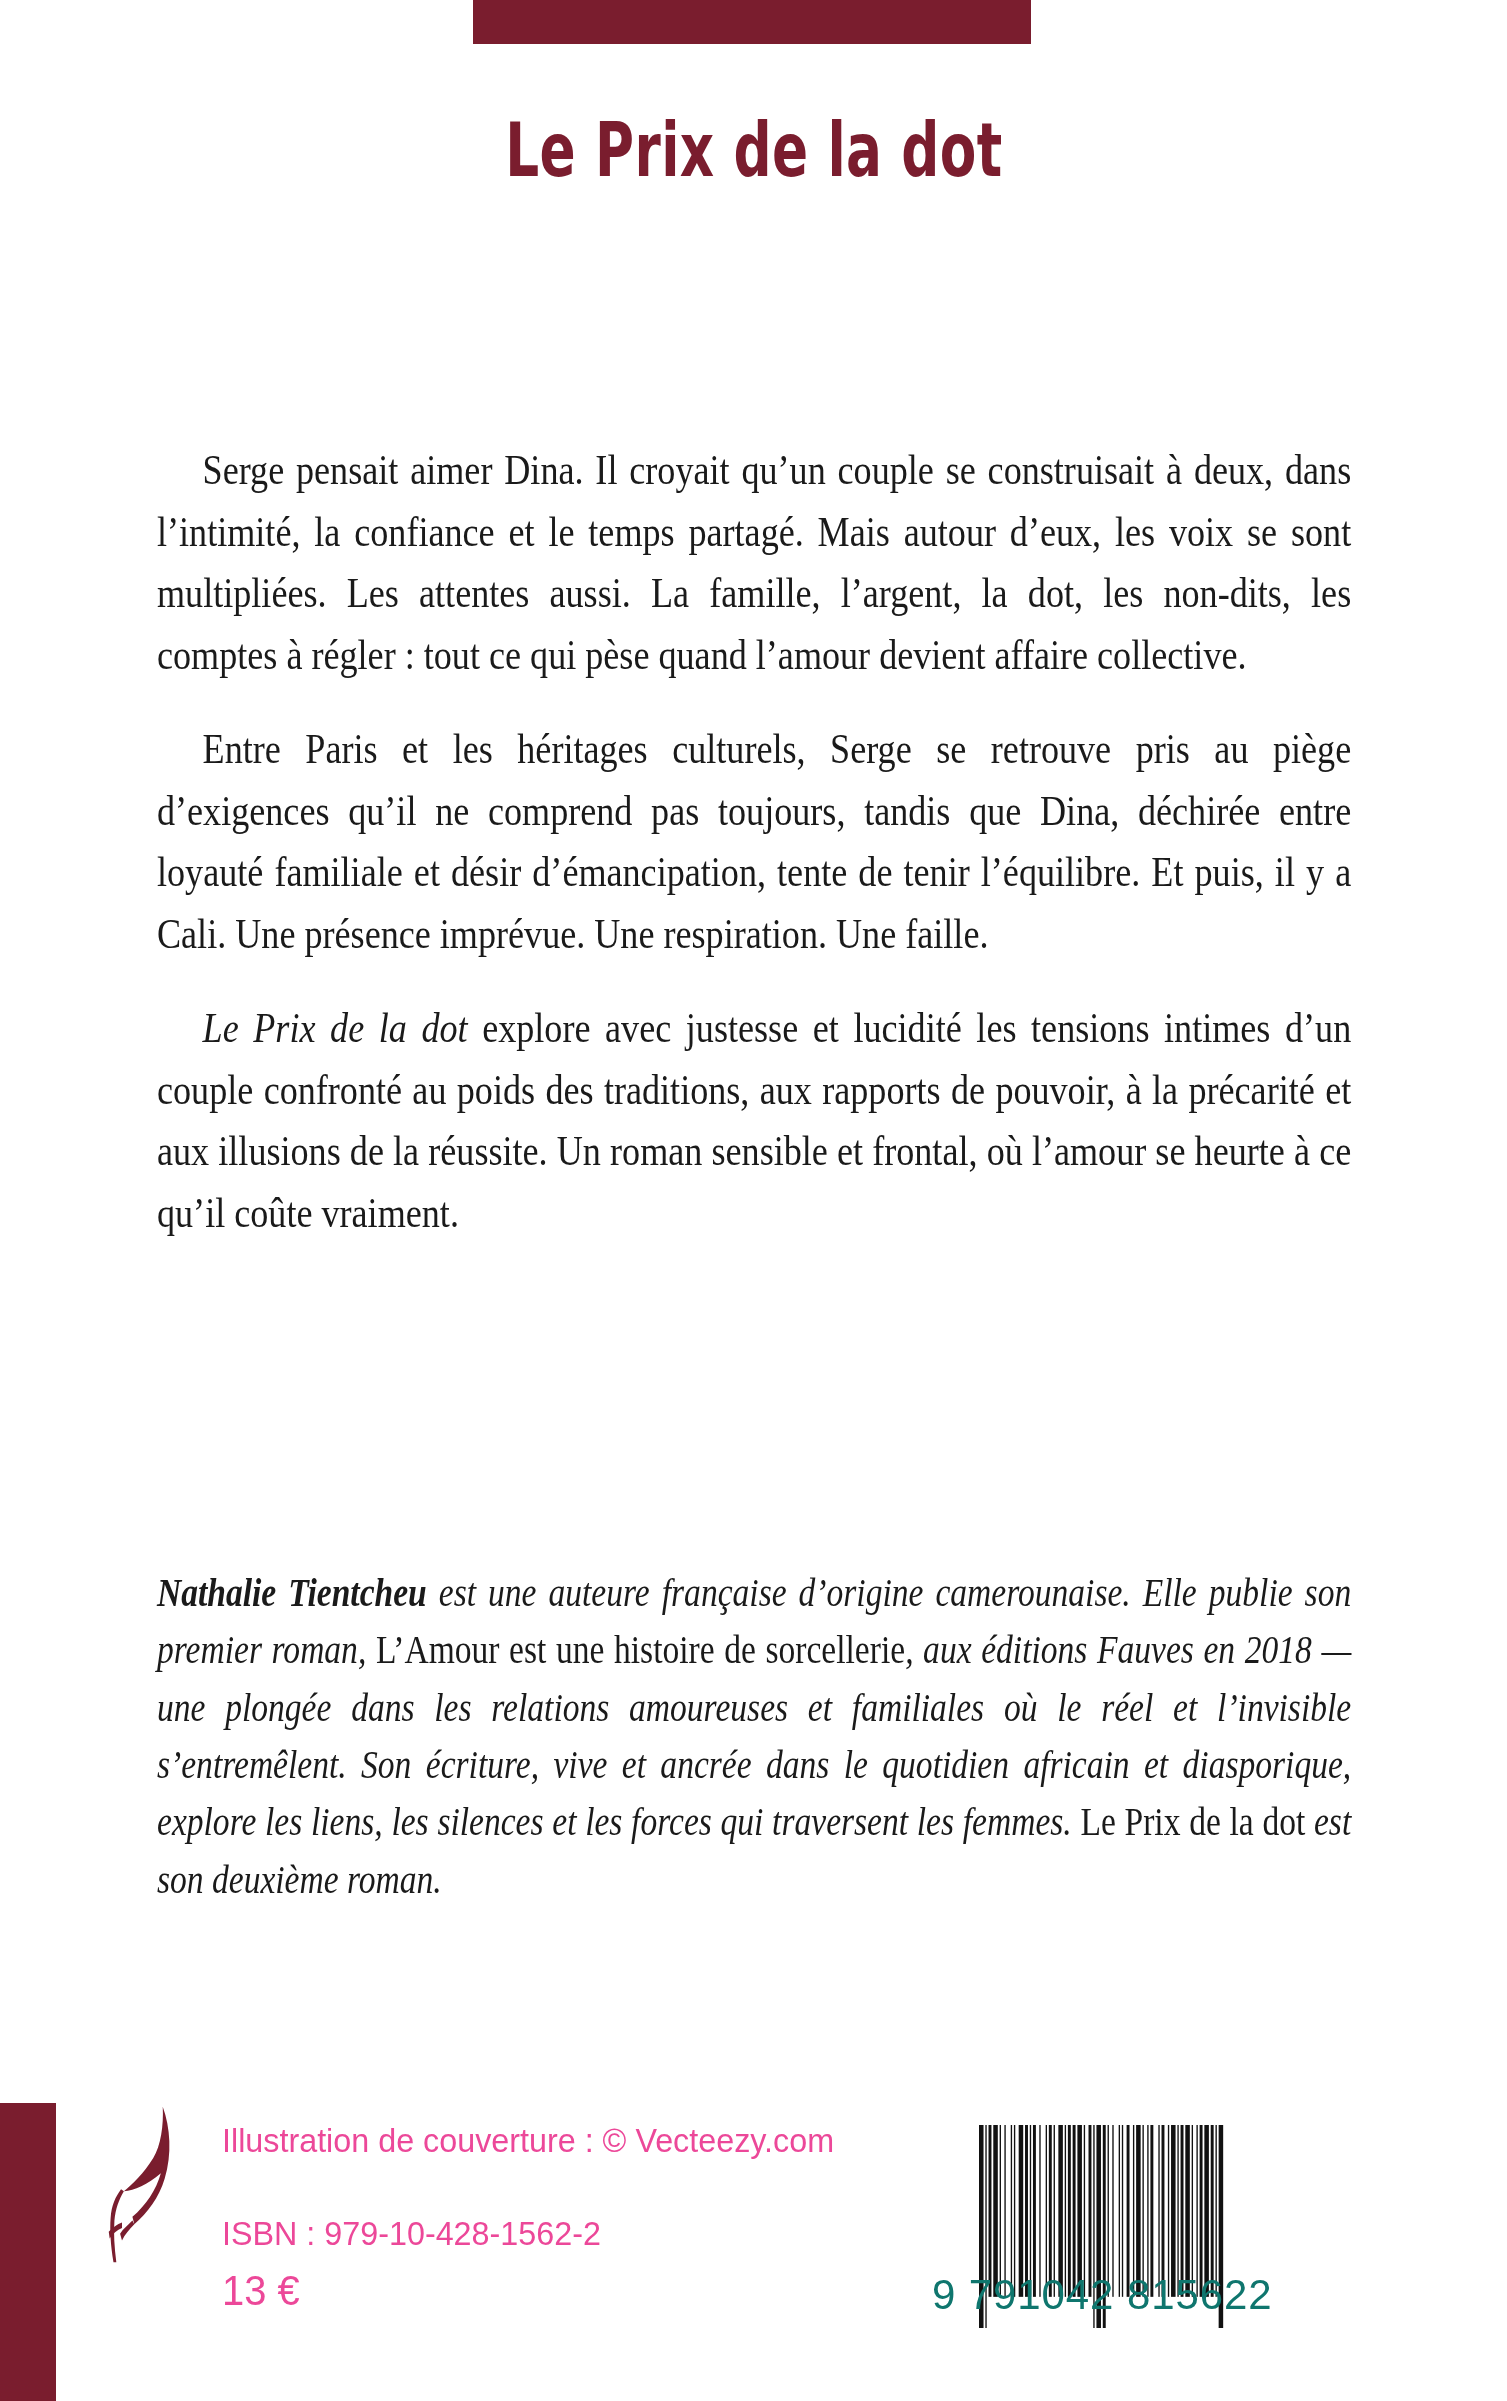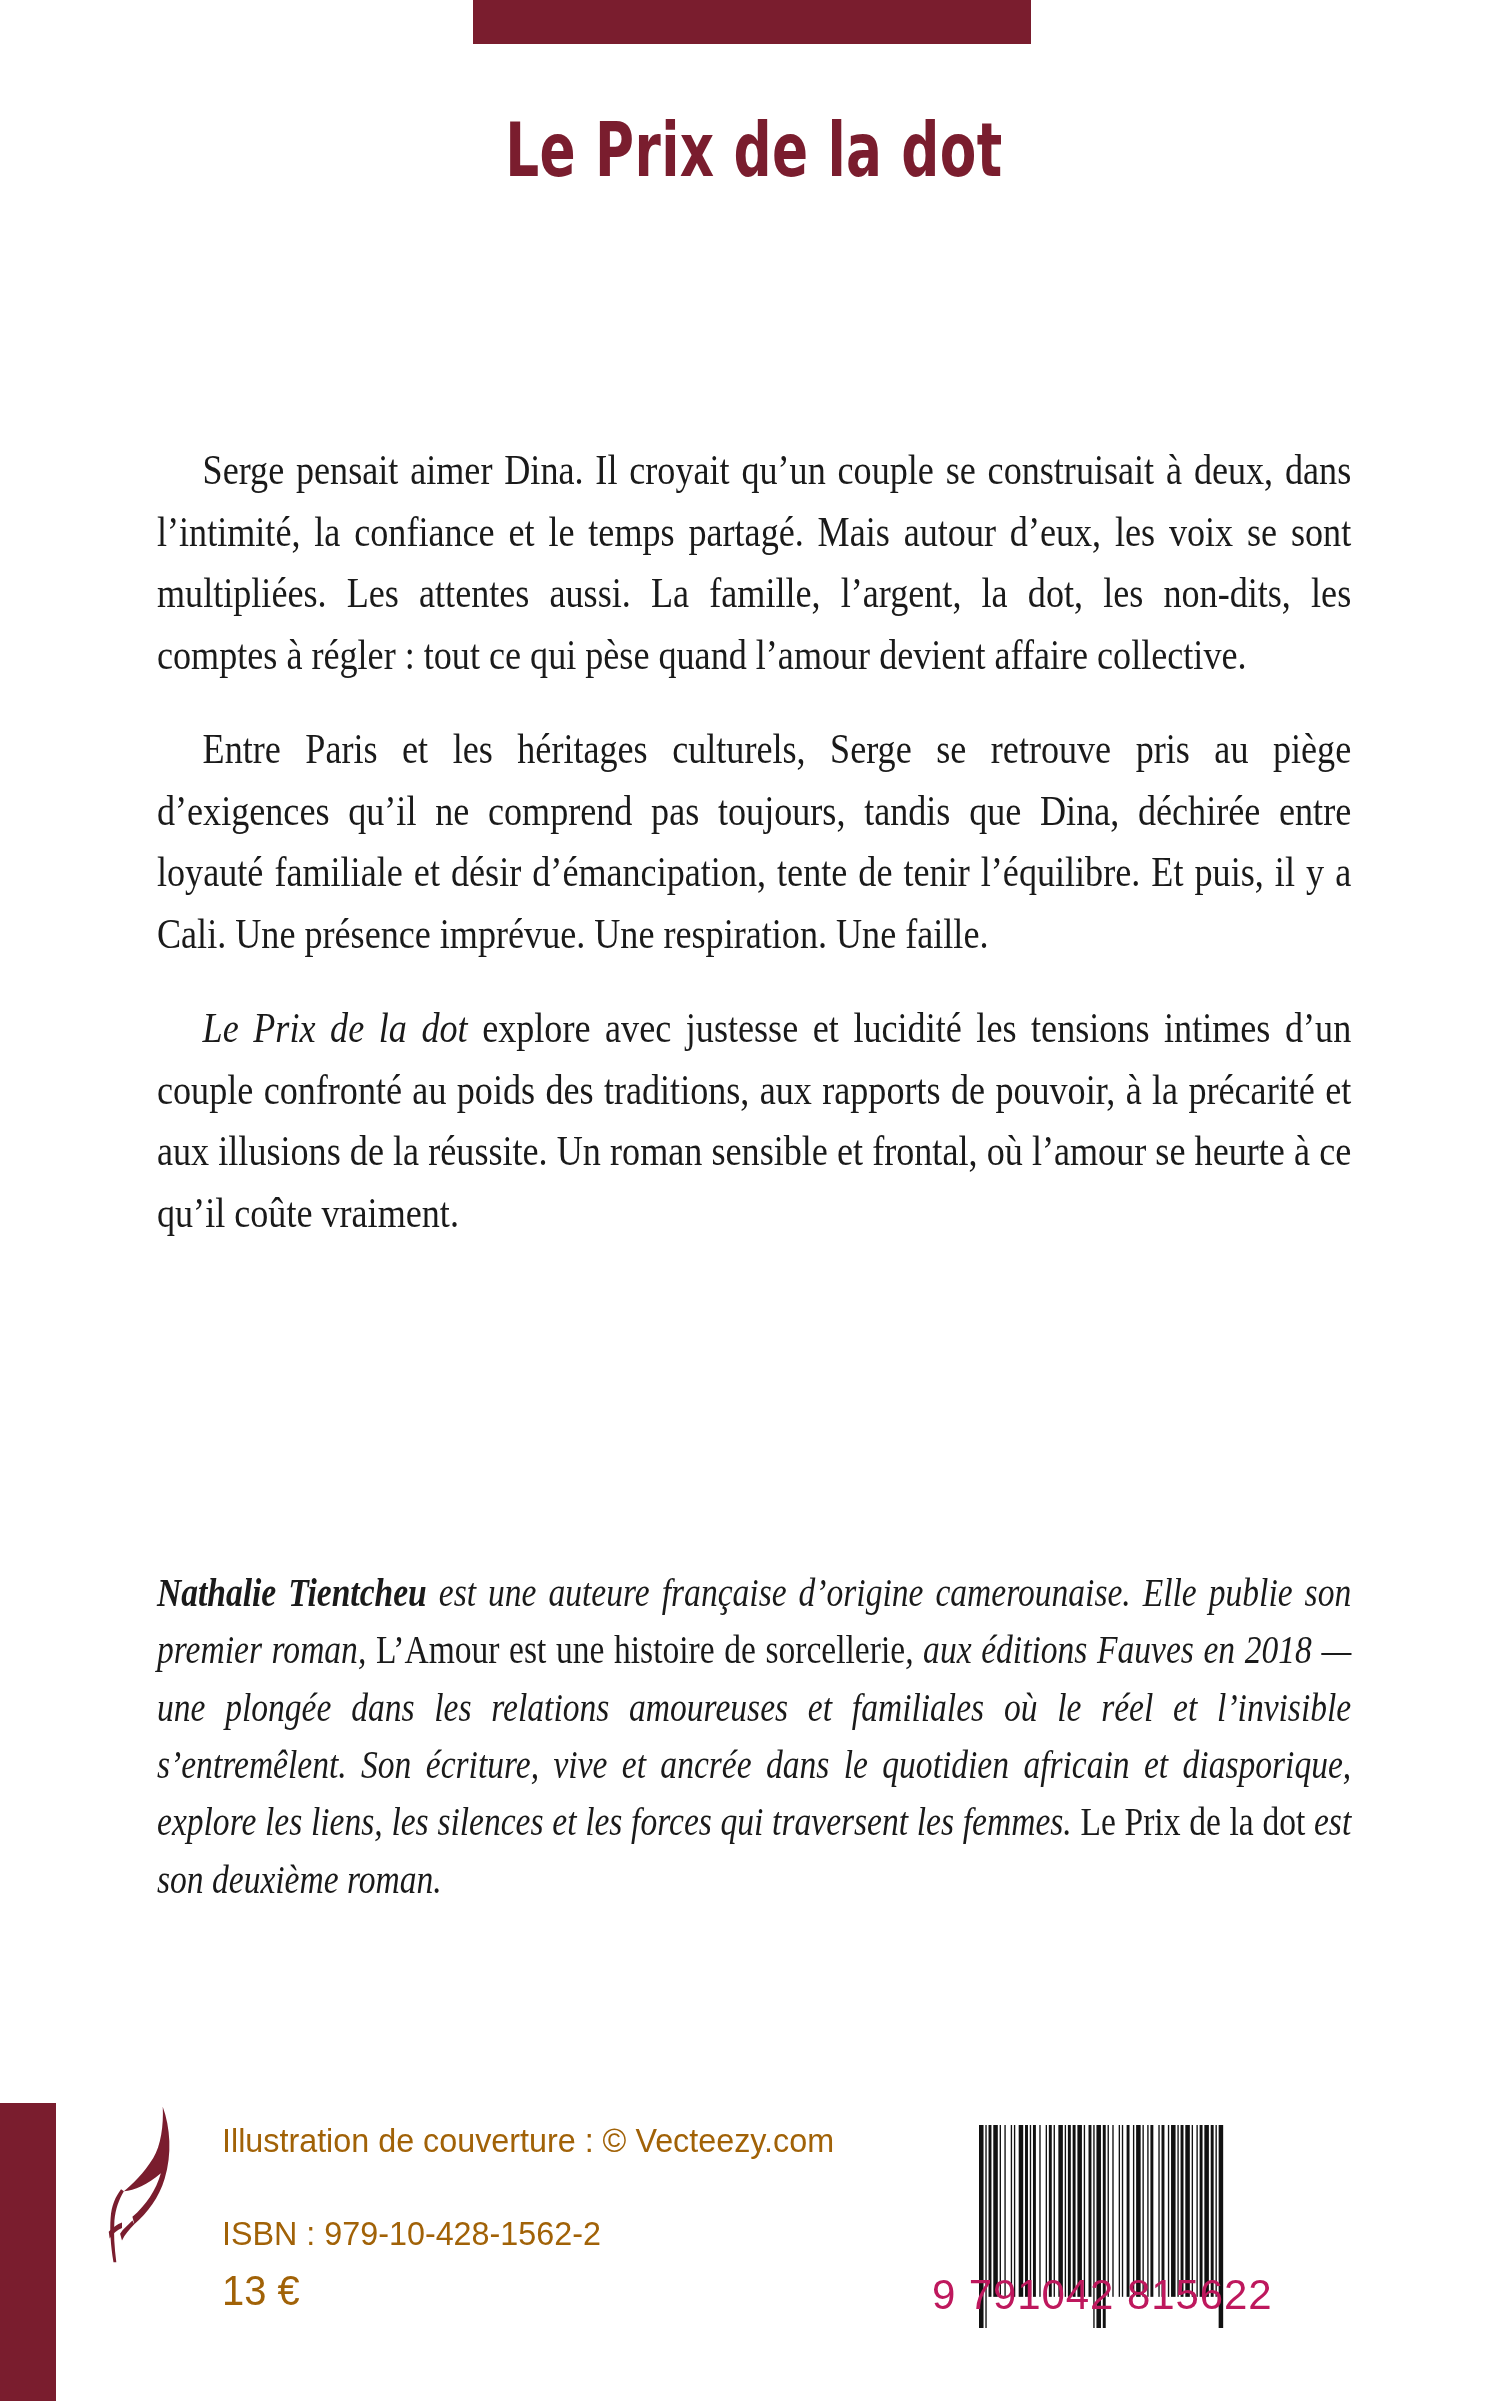--- a/index.html
+++ b/index.html
@@ -117,21 +117,21 @@
     top: 2103px;
     width: 72px;
     height: 163px;
   }
 
   .footer-text {
     position: absolute;
     left: 222px;
     top: 2120px;
     font-family: "Liberation Sans", "DejaVu Sans", sans-serif;
-    color: #a16207;
+    color: #ec4899;
   }
   .credit-line {
     font-size: 34px;
     line-height: 1.2;
     white-space: nowrap;
     transform: scaleX(0.95);
     transform-origin: left top;
   }
   .isbn-line {
     font-size: 34px;
@@ -159,21 +159,21 @@
     height: 203px;
   }
   .barcode-digits {
     position: absolute;
     left: 932px;
     top: 2271px;
     width: 303px;
     font-family: "Liberation Sans", "DejaVu Sans", sans-serif;
     font-size: 42px;
     letter-spacing: 0.9px;
-    color: #be185d;
+    color: #0f766e;
     white-space: nowrap;
   }
 </style>
 </head>
 <body>
 
 <div class="top-bar"></div>
 
 <div class="title">Le Prix de la dot</div>
 

